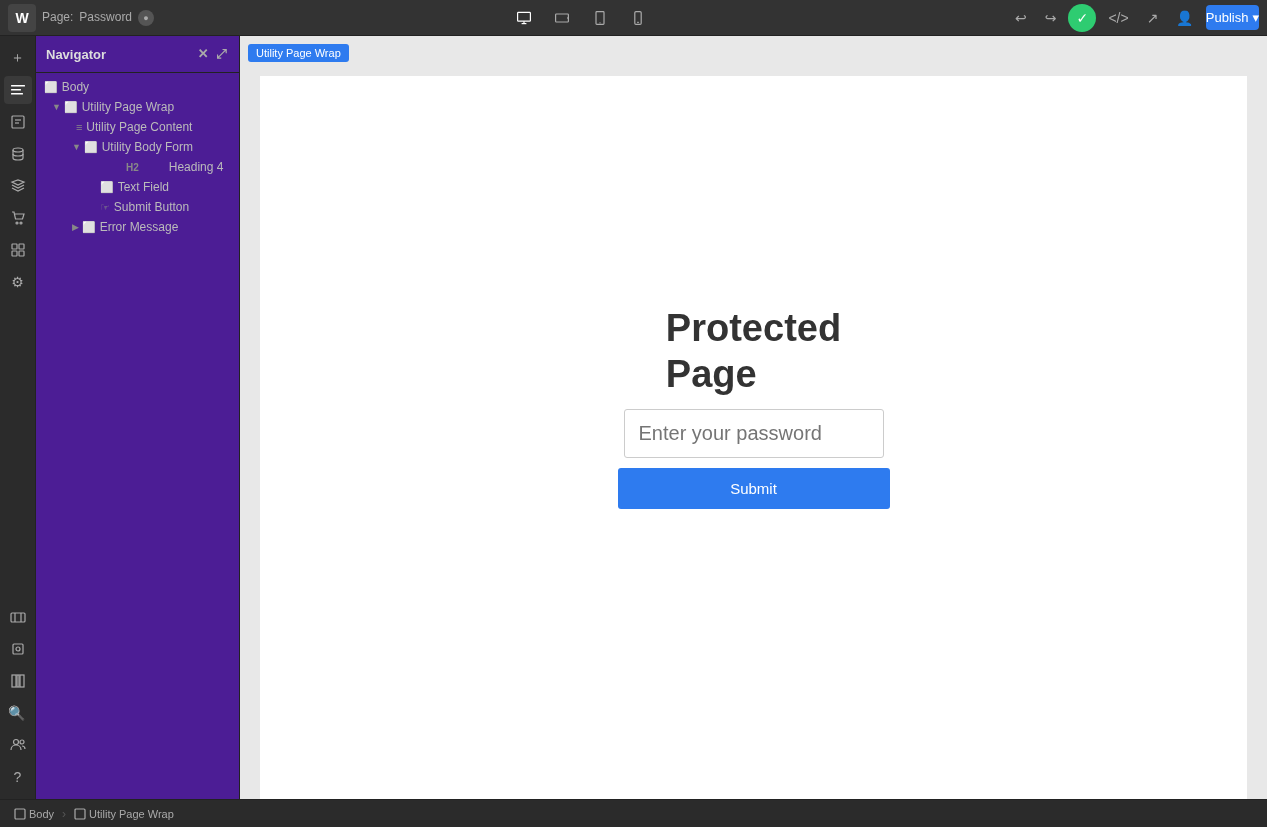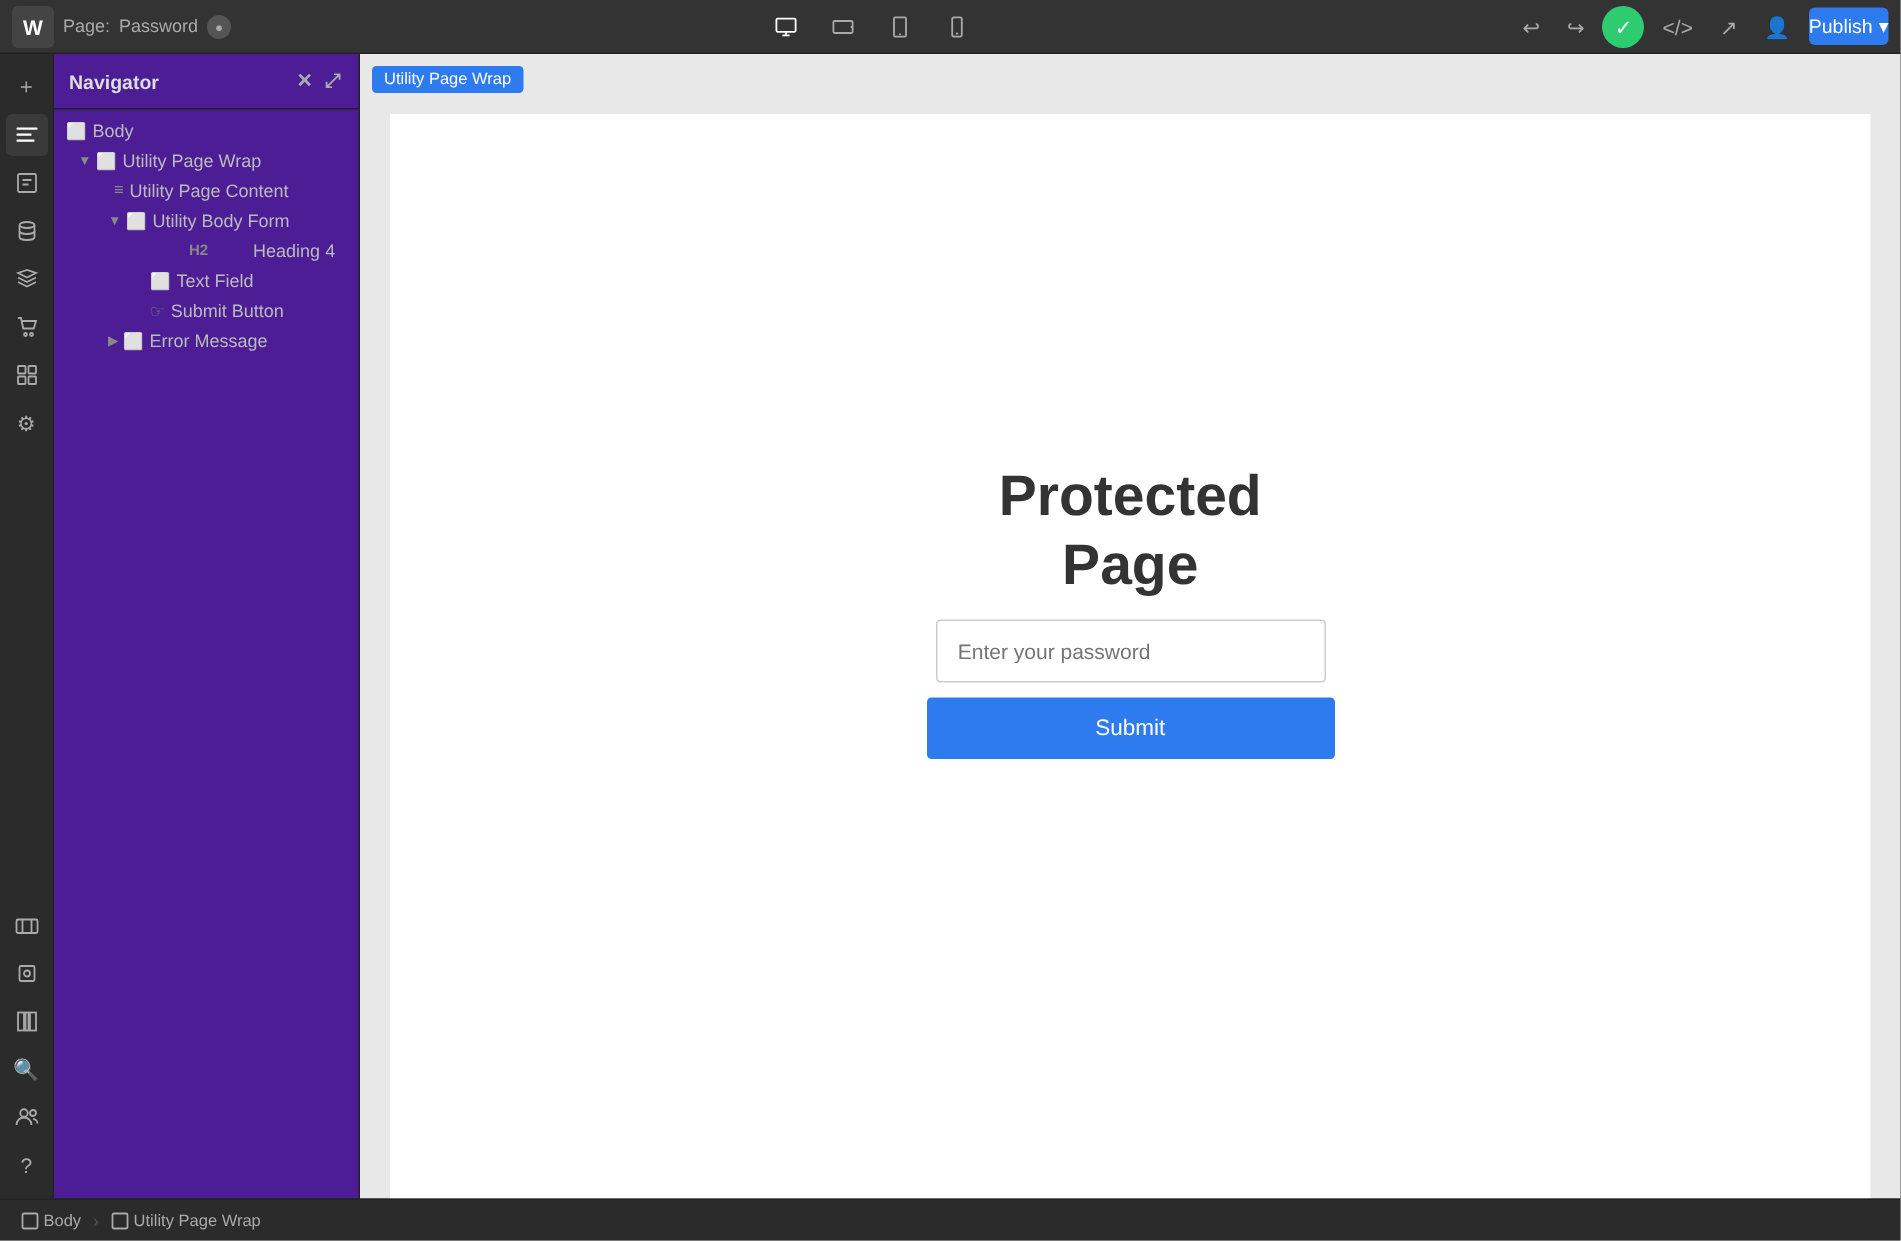--- a/index.html
+++ b/index.html
@@ -175,30 +175,29 @@
       align-items: center;
       justify-content: center;
       flex: 1;
       width: 100%;
       padding-bottom: 60px;
     }
     #page-title {
       font-size: 38px;
       font-weight: 700;
       color: #333;
-      text-align: center;
       line-height: 1.2;
       margin-bottom: 12px;
     }
     #password-input {
       width: 260px;
       padding: 12px 14px;
       border: 1px solid #ccc;
       border-radius: 3px;
-      font-size: 14px;
+      font-size: 20px;
       color: #999;
       margin-bottom: 10px;
       outline: none;
     }
     #submit-btn {
       width: 272px;
       padding: 12px;
       background: #2e7bef;
       color: #fff;
       border: none;

